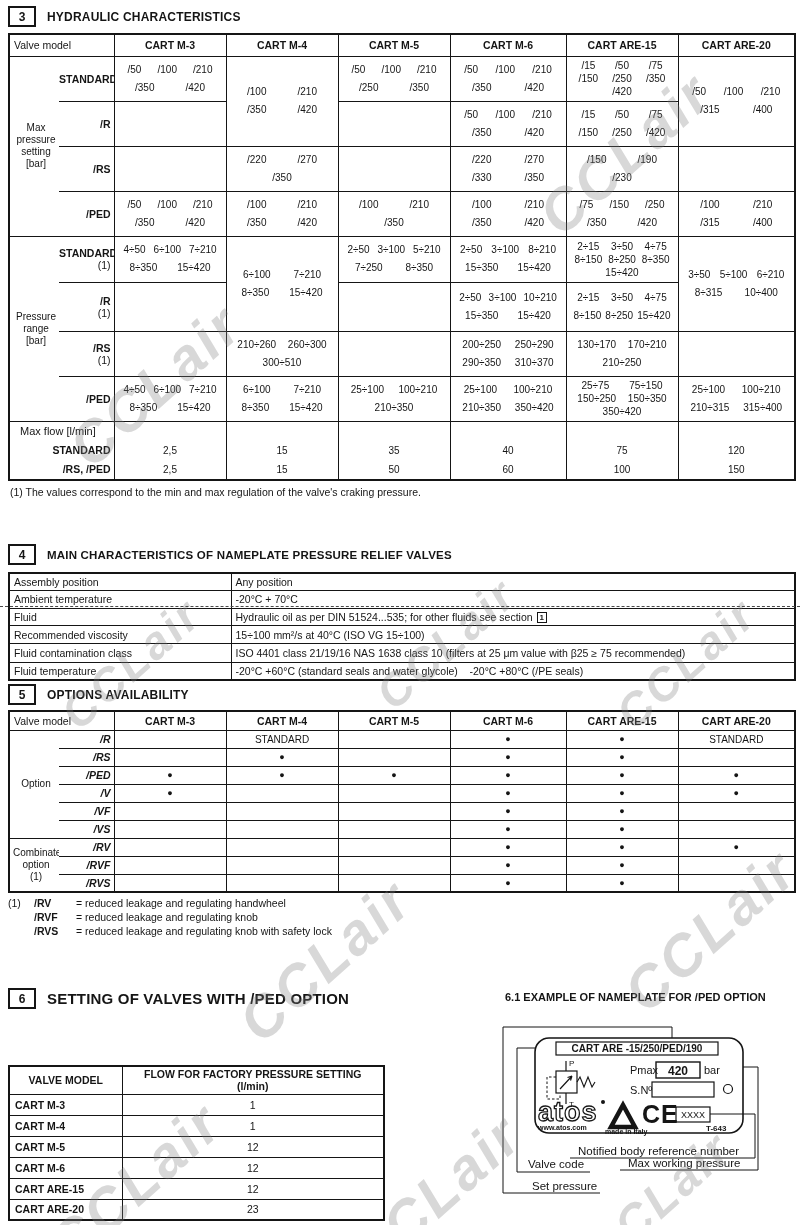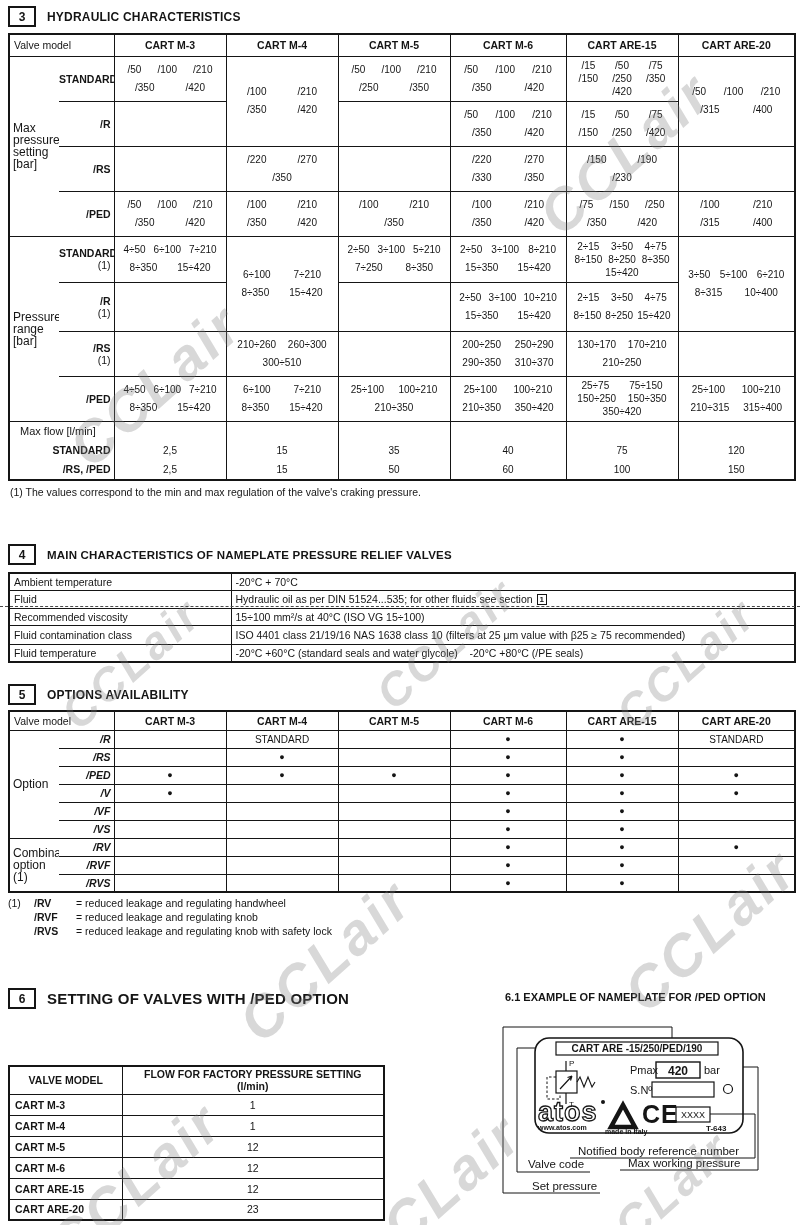--- a/index.html
+++ b/index.html
@@ -14,21 +14,21 @@
   .sectitle{font-weight:bold;font-size:12px;letter-spacing:.2px;}
   .subtitle{position:absolute;font-weight:bold;font-size:11px;}
   table{border-collapse:collapse;position:absolute;table-layout:fixed;background:#fff;}
   td{border:1px solid #151515;font-size:10px;padding:0;vertical-align:middle;overflow:hidden;}
   .t3,.t5{left:8px;top:33px;width:786px;border:2px solid #151515;}
   .t5{top:710px;}
   .t4{left:8px;top:572px;width:786px;border:2px solid #151515;}
   .t6{left:8px;top:1065px;width:375px;border:2px solid #151515;}
   .hdr{font-weight:bold;text-align:center;font-size:10.5px;}
   .vmodel{font-size:10.5px;padding-left:4px;text-align:left;}
-  .grp{border-right-style:hidden;font-size:12px;padding-left:3px;line-height:12px;}
+  .grp{border-right-style:hidden;font-size:10px;padding-left:3px;line-height:12px;text-align:center;}
   .sublab{border-left-style:hidden;text-align:right;font-weight:bold;padding-right:3px;
           font-size:10.5px;line-height:12px;}
   .sublab .subnote{font-weight:normal;}
   .ital .sublab{font-style:italic;}
   .vline{display:flex;justify-content:space-around;align-items:center;padding:0 5px;line-height:18px;}
   .cpt .vline{line-height:13px;}
   .mfl div{line-height:19px;height:19px;}
   .mfl .lab{font-size:11px;padding-left:10px;text-align:left;}
   .mfl .rlab{font-weight:bold;text-align:right;padding-right:3px;font-size:10.5px;}
   .mfv div{line-height:19px;height:19px;text-align:center;}
@@ -556,20 +556,24 @@
     <span class="secnum">4</span>
     <span class="sectitle" style="font-size:11.5px">MAIN CHARACTERISTICS OF NAMEPLATE PRESSURE RELIEF VALVES</span>
   </div>
   <table class="t4" id="t4">
       <colgroup>
         <col style="width: 222px;">
         <col style="width: 564px;">
       </colgroup>
       <tbody>
         <tr style="height: 17.6px;">
+          <td>Assembly position</td>
+          <td>Any position</td>
+        </tr>
+        <tr style="height: 17.6px;">
           <td>Ambient temperature</td>
           <td>-20°C + 70°C</td>
         </tr>
         <tr style="height: 17.6px;">
           <td>Fluid</td>
           <td>Hydraulic oil as per DIN 51524...535; for other fluids see section<span class="boxref">1</span></td>
         </tr>
         <tr style="height: 17.6px;">
           <td>Recommended viscosity</td>
           <td>15÷100 mm²/s at 40°C (ISO VG 15÷100)</td>

